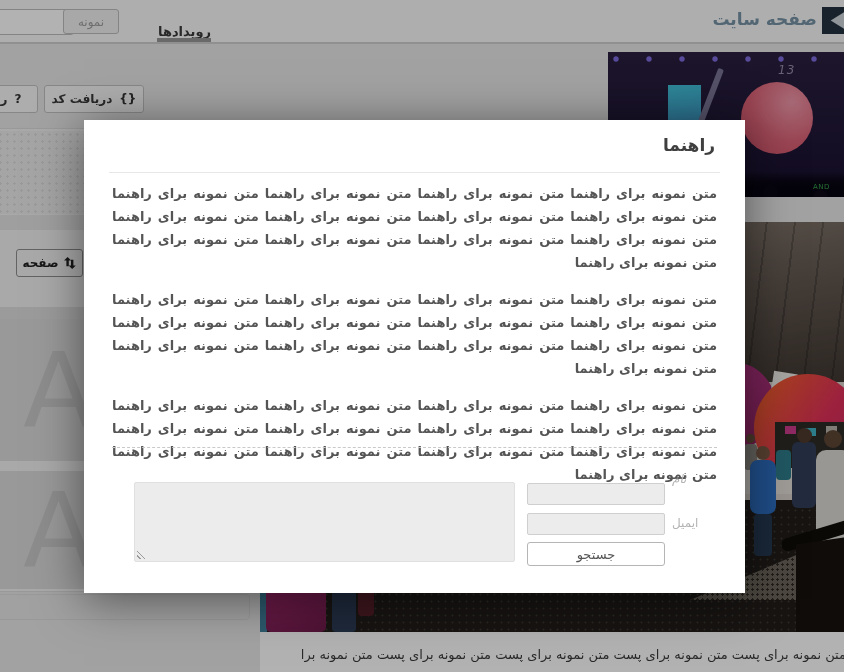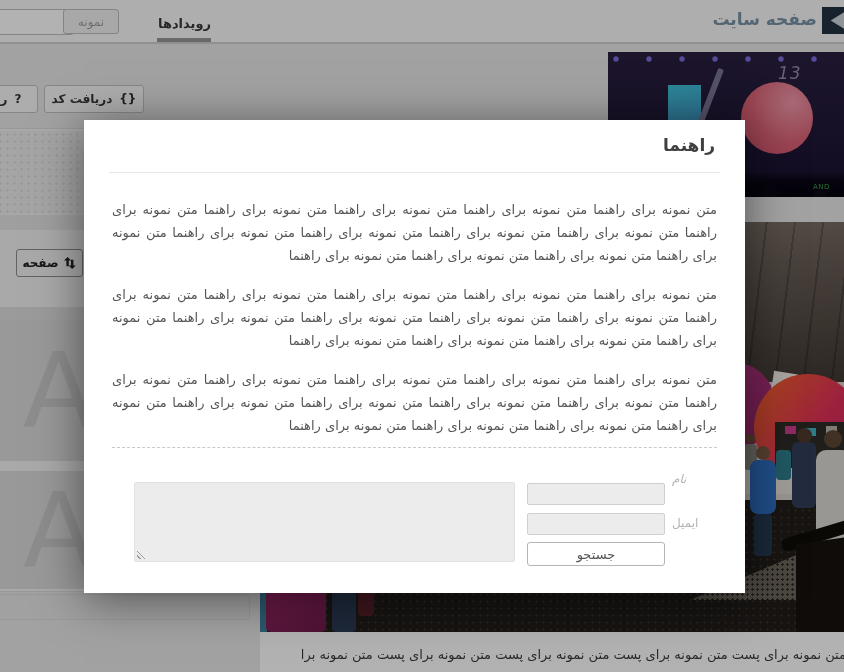--- a/index.html
+++ b/index.html
@@ -7,21 +7,21 @@
          font-family:"DejaVu Sans",sans-serif;}
 
   
   .topbar{position:absolute;top:0;left:0;width:844px;height:42px;background:#fafafa;
           border-bottom:2px solid #cfcfcf;z-index:2;}
   .logo{position:absolute;left:822px;top:7px;width:27px;height:27px;background:#23313f;}
   .logo i{position:absolute;right:3px;top:4px;width:17px;height:19px;background:#cfd6db;
           clip-path:polygon(100% 0,100% 100%,10% 50%);}
   .site-title{position:absolute;right:27px;top:9px;font-size:17px;font-weight:bold;
               color:#7793a5;direction:rtl;}
-  .tab{position:absolute;left:158px;top:16px;font-size:13px;font-weight:bold;color:#3a3a3a;
+  .tab{position:absolute;left:158px;top:24px;font-size:13px;font-weight:bold;color:#3a3a3a;
        direction:rtl;cursor:pointer;}
   .tab-underline{position:absolute;left:157px;top:38px;width:54px;height:4px;background:#979797;}
   .search-input{position:absolute;left:-28px;top:9px;width:88px;height:24px;border:1px solid #bdbdbd;
                 border-radius:3px;background:#fff;direction:rtl;padding:0 6px;font-size:12px;}
   .search-btn{position:absolute;left:63px;top:9px;width:56px;height:25px;background:#f1f1f1;
               border:1px solid #bdbdbd;border-radius:3px;color:#9e9e9e;font-size:12px;
               font-family:inherit;cursor:pointer;}
 
   
   .tbtn{position:absolute;top:85px;height:28px;display:flex;align-items:center;justify-content:center;
@@ -51,21 +51,21 @@
         background:linear-gradient(#2a2040,#191130);cursor:pointer;}
   .dots{position:absolute;top:3px;left:4px;right:0;height:8px;
         background-image:radial-gradient(circle at 4px 4px,#7f6ce0 2.2px,rgba(127,108,224,0) 3.2px);
         background-size:33px 8px;}
   .irect{position:absolute;left:60px;top:33px;width:33px;height:72px;
          background:linear-gradient(170deg,#41c2d9,#3f7dbd);}
   .islash{position:absolute;left:100px;top:15px;width:6px;height:57px;background:#7a7596;
           transform:rotate(21deg);border-radius:2px;}
   .ocircle{position:absolute;left:133px;top:30px;width:72px;height:72px;border-radius:50%;
            background:radial-gradient(circle at 70% 28%,#ef97a9,#dd6377 55%,#d05068);}
-  .num13{position:absolute;left:170px;top:11px;font-size:17px;color:#958ca8;letter-spacing:1px;font-style:italic;}
+  .num13{position:absolute;left:170px;top:11px;font-size:12px;color:#958ca8;letter-spacing:1px;font-style:italic;}
   .crowd{position:absolute;left:0;right:0;bottom:0;height:26px;
          background:linear-gradient(to top,#070410 35%,rgba(7,4,16,.85) 60%,rgba(7,4,16,0));}
   .heads{position:absolute;bottom:-4px;left:40px;width:15px;height:15px;border-radius:50%;background:#0a0714;
          box-shadow:55px 3px 0 #0c0816,115px -1px 0 #0a0714,165px 4px 0 #0d0918;}
   .sign{position:absolute;right:22px;bottom:6px;color:#35a04a;font-size:7px;font-weight:normal;letter-spacing:.5px;}
   .speck{position:absolute;left:10px;bottom:9px;width:4px;height:4px;border-radius:50%;background:#3f58c8;}
 
   
   .img2{position:absolute;left:260px;top:222px;width:592px;height:410px;overflow:hidden;
         background:#211e1a;cursor:pointer;}
@@ -106,21 +106,21 @@
 
   
   .overlay{position:absolute;inset:0;background:rgba(0,0,0,.30);z-index:40;}
   .modal{position:absolute;left:84px;top:120px;width:661px;height:473px;background:#fff;z-index:50;
          box-shadow:0 6px 45px rgba(0,0,0,.5);}
   .modal-title{position:absolute;top:15px;right:30px;font-size:17px;font-weight:600;color:#3f3f3f;
                direction:rtl;margin:0;}
   .modal-divider{position:absolute;top:52px;left:25px;right:25px;border-top:1px solid #e7e7e7;}
   .modal-body{position:absolute;top:62px;left:28px;right:28px;direction:rtl;text-align:justify;
               font-size:13px;color:#555;line-height:23px;}
-  .modal-body p{margin:16px 0 14px 0;}
+  .modal-body p{margin:0 0 14px 0;font-weight:bold;}
   .dashed{position:absolute;top:327px;left:28px;right:28px;border-top:1px dashed #c9c9c9;}
   .msg-wrap{position:absolute;left:50px;top:362px;width:381px;height:80px;}
   .msg{width:100%;height:100%;box-sizing:border-box;background:#ececec;border:1px solid #e0e0e0;
        border-radius:2px;resize:none;font-family:inherit;}
   .grip{position:absolute;left:3px;bottom:3px;width:9px;height:9px;pointer-events:none;
         background:linear-gradient(45deg,transparent 0 2px,#9a9a9a 2px 3px,transparent 3px 5px,#9a9a9a 5px 6px,transparent 6px);}
   .finput{position:absolute;left:443px;width:138px;height:22px;background:#ececec;border:1px solid #cfcfcf;
           border-radius:2px;box-sizing:border-box;direction:rtl;padding:0 5px;font-size:12px;}
   .flabel{position:absolute;left:588px;font-size:12px;color:#b3b3b3;direction:rtl;}
   .send-btn{position:absolute;left:443px;top:422px;width:138px;height:24px;background:#fff;

